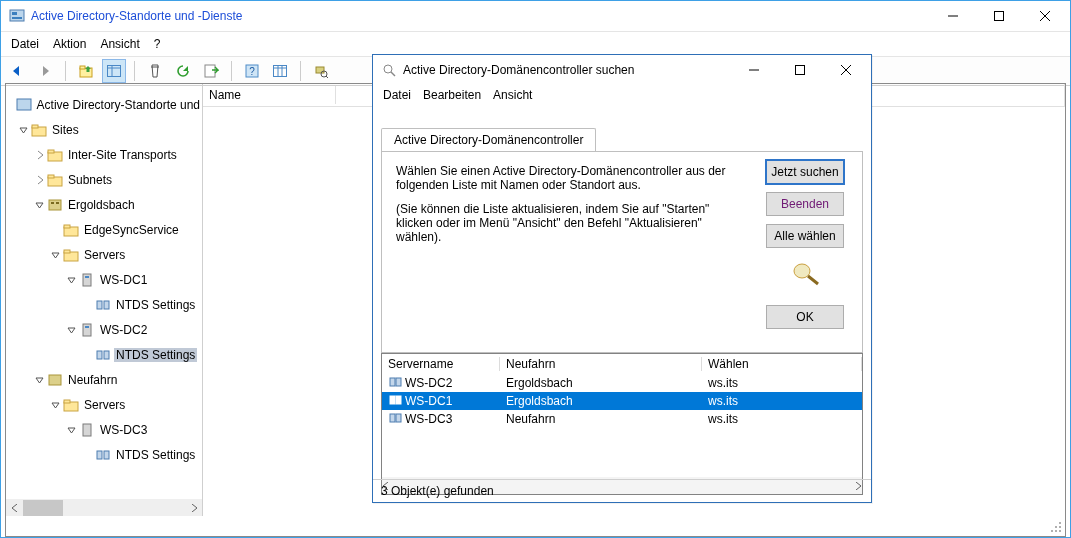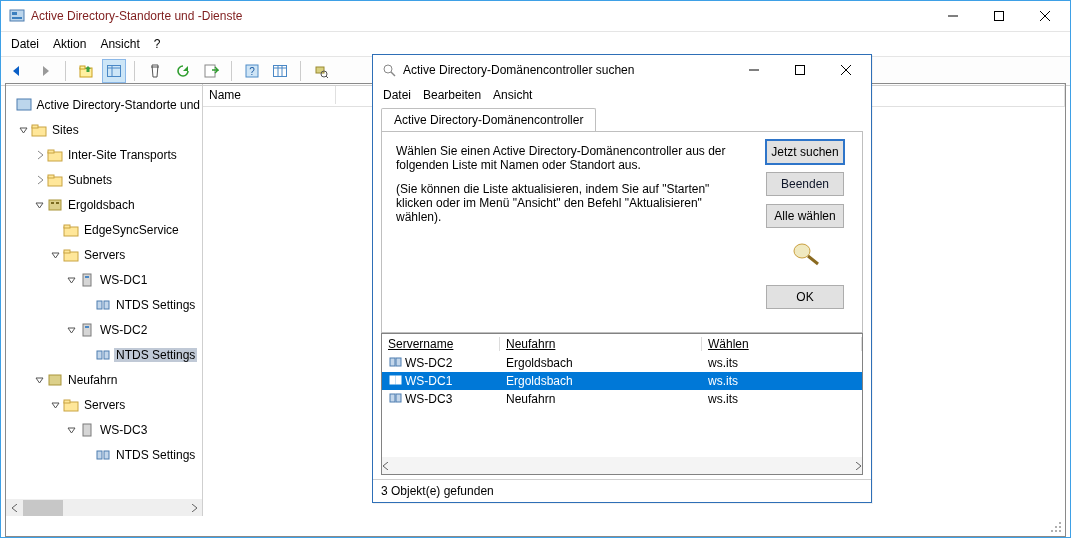--- a/index.html
+++ b/index.html
@@ -1,19 +1,19 @@
 <!DOCTYPE html>
 <html><head>
 <meta charset="utf-8">
 <style>
   html,body{margin:0;padding:0;font-family:"Segoe UI",Tahoma,sans-serif;font-size:12px;color:#000;background:#fff;}
   .outer{width:1071px;height:538px;position:relative;border:1px solid #3ea0e6;box-sizing:border-box;background:#fff;overflow:hidden;}
   .titlebar{height:30px;display:flex;align-items:center;padding:0 2px 0 8px;}
   .titlebar .appicon{width:16px;height:16px;margin-right:6px;}
-  .titlebar .title{flex:1;color:#7f1d1d;}
+  .titlebar .title{flex:1;color:#1d4ed8;}
   .winbtn{width:46px;height:30px;display:flex;align-items:center;justify-content:center;color:#000;}
   .winbtn svg{display:block;}
   .menubar{height:20px;display:flex;align-items:center;gap:14px;padding:0 10px;border-top:1px solid #e5e5e5;border-bottom:1px solid #e5e5e5;padding-top:2px;padding-bottom:2px;}
   .menubar span{}
   .toolbar{height:28px;display:flex;align-items:center;gap:4px;padding:0 4px;border-bottom:1px solid #d0d0d0;background:#fdfdfd;}
   .tbtn{width:22px;height:22px;display:flex;align-items:center;justify-content:center;border:1px solid transparent;}
   .tbtn.toggled{border:1px solid #8bb8e8;background:#cde6f7;}
   .tbar-sep{width:1px;height:20px;background:#ccc;margin:0 4px;}
   .client{position:absolute;top:82px;bottom:20px;left:4px;right:4px;border:1px solid #8a8a8a;display:flex;}
   .treepane{width:196px;border-right:1px solid #cfcfcf;display:flex;flex-direction:column;overflow:hidden;}
@@ -31,32 +31,32 @@
   .listheader{height:22px;border-bottom:1px solid #e0e0e0;display:flex;align-items:center;padding-left:6px;position:relative;}
   .listheader:after{content:'';position:absolute;right:0;top:0;bottom:0;width:1px;background:#e0e0e0;}
   .listheader .colsep{position:absolute;top:2px;bottom:2px;width:1px;background:#e0e0e0;}
   .statusbar{position:absolute;bottom:0;left:4px;right:4px;height:20px;border:1px solid #8a8a8a;border-top:none;display:flex;align-items:center;padding:0 6px;background:#fff;}
   .statusbar .gripper{position:absolute;right:0;bottom:0;width:18px;height:18px;}
   
   .dialog{position:absolute;left:371px;top:53px;width:498px;height:447px;border:1px solid #2e6fb7;background:#fff;box-shadow:1px 1px 0 rgba(0,0,0,0.05);}
   .dtitle{height:30px;display:flex;align-items:center;padding:0 2px 0 8px;}
   .dtitle .dicon{width:16px;height:16px;margin-right:6px;display:flex;align-items:center;justify-content:center;}
   .dmenubar{height:20px;display:flex;align-items:center;gap:12px;padding:0 10px 2px;}
-  .dbody{position:relative;padding:0 8px;}
+  .dbody{position:relative;padding:0 8px;margin-top:20px;}
   .tabstrip{height:24px;display:flex;align-items:flex-end;}
   .tab{height:22px;border:1px solid #bfbfbf;border-bottom:none;background:#fff;border-radius:2px 2px 0 0;padding:0 12px;display:flex;align-items:center;}
   .tabpage{border:1px solid #bfbfbf;height:180px;padding:12px 14px 8px;position:relative;}
   .btncol{position:absolute;right:18px;top:8px;display:flex;flex-direction:column;gap:8px;align-items:center;}
   .wbtn{width:76px;height:22px;border:1px solid #adadad;background:#e1e1e1;display:flex;align-items:center;justify-content:center;}
   .wbtn.primary{border:1px solid #2e75c9;outline:1px solid #2e75c9;}
-  .wbtn.disabled{color:#0f172a;}
+  .wbtn.disabled{color:#701a75;}
   .searchicon{margin-top:4px;margin-bottom:6px;}
   .reslabel{margin:6px 2px 2px;}
   .results{border:1px solid #828282;height:140px;display:flex;flex-direction:column;}
-  .reshdr{height:20px;display:flex;align-items:center;text-decoration:underline;}
+  .reshdr{height:20px;display:flex;align-items:center;}
   .reshdr .rh{padding-left:6px;position:relative;height:100%;display:flex;align-items:center;}
   .reshdr .rh:after{content:'';position:absolute;right:0;top:3px;bottom:3px;width:1px;background:#dcdcdc;}
   .resbody{flex:1;overflow:hidden;}
   .rrow{height:18px;display:flex;align-items:center;}
   .rrow .cell{padding-left:6px;display:flex;align-items:center;gap:3px;}
   .rrow.selected{background:#0078d7;color:#fff;}
   .resscroll{height:17px;background:#f4f4f4;display:flex;align-items:center;}
   .dstatus{position:absolute;bottom:0;left:0;right:0;height:22px;border-top:1px solid #cfcfcf;display:flex;align-items:center;padding:0 8px;}
 </style>
 </head>

